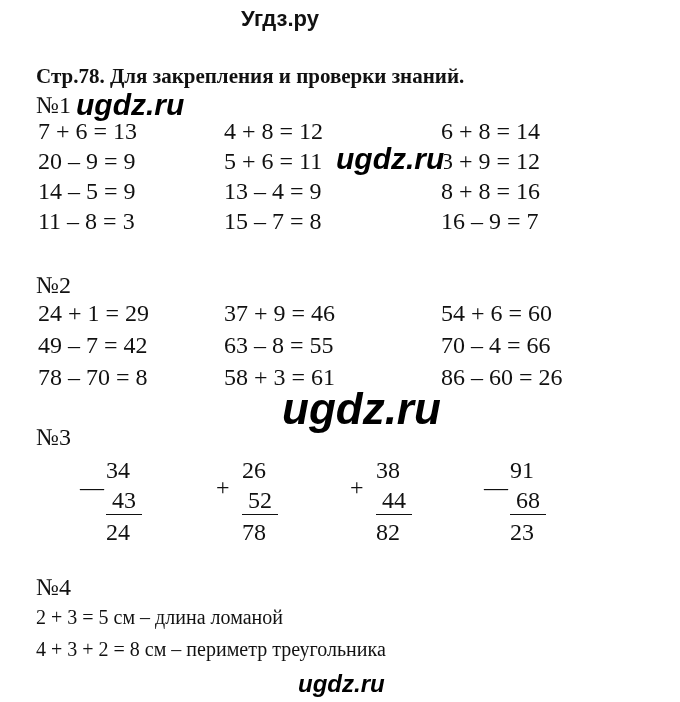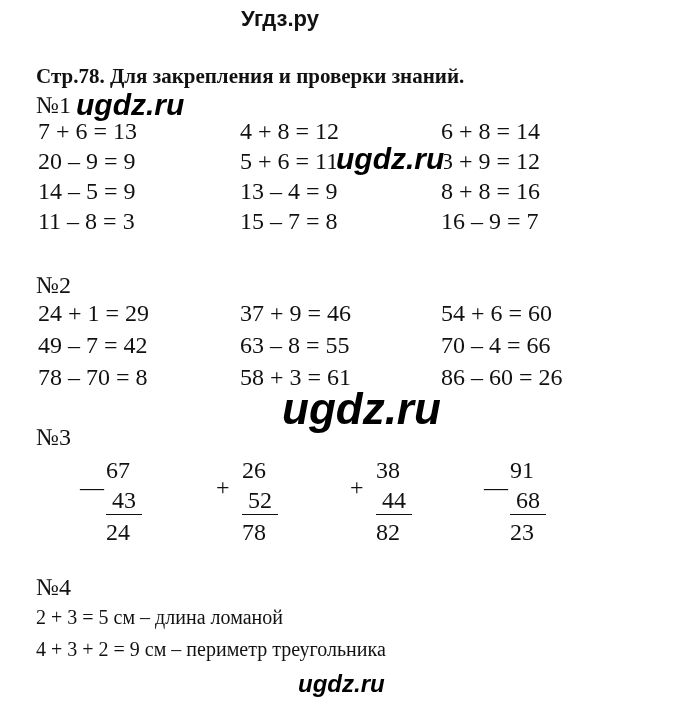--- a/index.html
+++ b/index.html
@@ -4,21 +4,21 @@
 <style>
   html, body { margin: 0; padding: 0; background: #ffffff; }
   body { width: 680px; height: 702px; position: relative; overflow: hidden; color: #111; }
   .serif { font-family: "Liberation Serif", "DejaVu Serif", serif; }
   .sans { font-family: "Liberation Sans", "DejaVu Sans", sans-serif; }
   .site-title { position: absolute; top: 6px; left: 0; width: 560px; text-align: center; font-size: 22px; font-weight: bold; color: #111; }
   .heading { position: absolute; top: 64px; left: 36px; font-size: 21px; font-weight: bold; white-space: nowrap; }
   .task-label { position: absolute; left: 36px; font-size: 24px; }
   .row { position: absolute; left: 0; height: 32px; font-size: 24px; white-space: nowrap; }
   .cell { position: absolute; top: 0; white-space: nowrap; }
-  .c1 { left: 38px; } .c2 { left: 240px; } .c3 { left: 441px; }
+  .c1 { left: 38px; } .c2 { left: 224px; } .c3 { left: 441px; }
   .wm { position: absolute; font-weight: bold; color: #000; white-space: nowrap; font-style: italic; }
   .col-op { position: absolute; width: 80px; height: 100px; font-size: 24px; }
   .col-op .sign { position: absolute; top: 18px; left: 0; font-size: 24px; }
   .col-op .num { position: absolute; left: 26px; width: 36px; text-align: left; line-height: 28px; }
   .col-op .n1 { top: 0; } .col-op .n2 { top: 30px; border-bottom: 1.5px solid #111; text-align: center; }
   .col-op .n3 { top: 62px; }
   .line4 { position: absolute; left: 36px; font-size: 20px; white-space: nowrap; }
 </style>
 </head>
 <body>
@@ -67,21 +67,21 @@
   <span class="cell c1">78 – 70 = 8</span>
   <span class="cell c2">58 + 3 = 61</span>
   <span class="cell c3">86 – 60 = 26</span>
 </div>
 <div class="wm sans" style="top:384px; left:282px; font-size:44px;">ugdz.ru</div>
 
 <div class="task-label serif" style="top:424px;">№3</div>
 
 <div class="col-op serif" style="top:456px; left:80px;">
   <span class="sign">—</span>
-  <span class="num n1">67</span>
+  <span class="num n1">34</span>
   <span class="num n2">43</span>
   <span class="num n3">24</span>
 </div>
 <div class="col-op serif" style="top:456px; left:216px;">
   <span class="sign">+</span>
   <span class="num n1">26</span>
   <span class="num n2">52</span>
   <span class="num n3">78</span>
 </div>
 <div class="col-op serif" style="top:456px; left:350px;">
@@ -92,15 +92,15 @@
 </div>
 <div class="col-op serif" style="top:456px; left:484px;">
   <span class="sign">—</span>
   <span class="num n1">91</span>
   <span class="num n2">68</span>
   <span class="num n3">23</span>
 </div>
 
 <div class="task-label serif" style="top:574px;">№4</div>
 <div class="line4 serif" style="top:606px;">2 + 3 = 5 см – длина ломаной</div>
-<div class="line4 serif" style="top:638px;">4 + 3 + 2 = 9 см – периметр треугольника</div>
+<div class="line4 serif" style="top:638px;">4 + 3 + 2 = 8 см – периметр треугольника</div>
 
 <div class="wm sans" style="top:670px; left:298px; font-size:24px;">ugdz.ru</div>
 
 </body></html>

